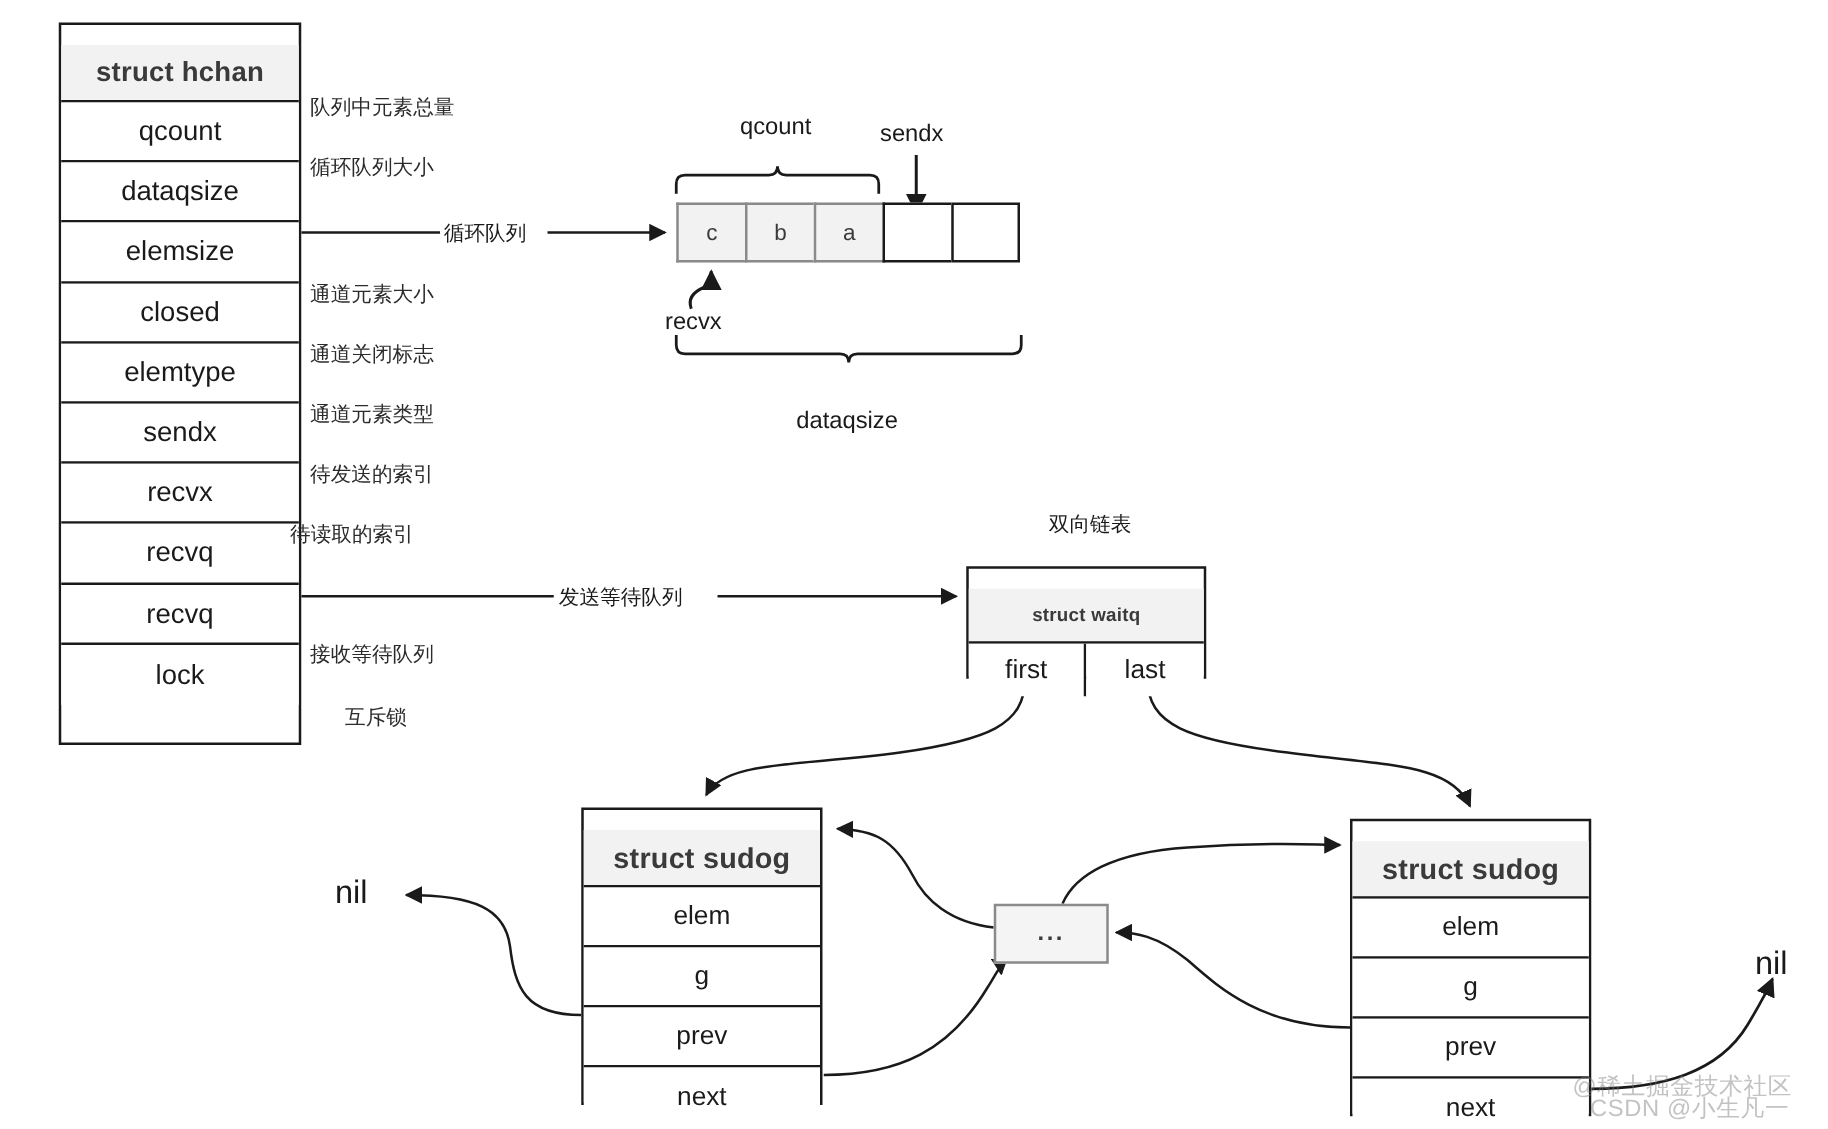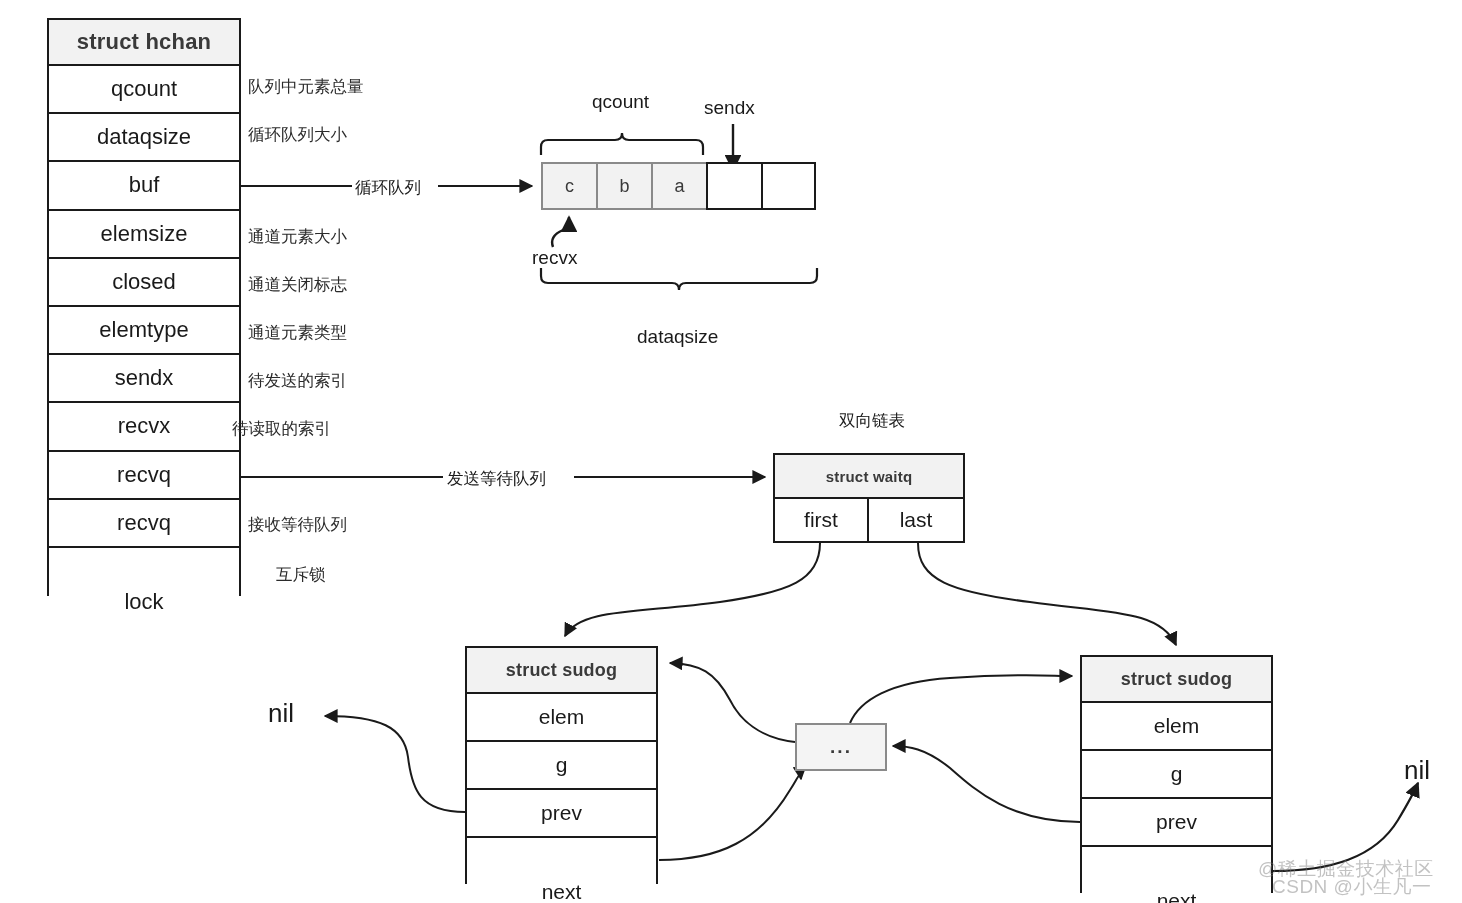--- a/index.html
+++ b/index.html
@@ -37,30 +37,31 @@
   .struct-head {
     box-sizing: border-box;
     background: #f2f2f2;
     border-bottom: 2px solid #1a1a1a;
     font-weight: bold;
     display: flex;
     align-items: center;
     justify-content: center;
     letter-spacing: .2px;
     color: #3a3a3a;
+    margin-top: 16px;
   }
   .struct-row {
     box-sizing: border-box;
     border-bottom: 2px solid #1a1a1a;
     display: flex;
     align-items: center;
     justify-content: center;
     background: #ffffff;
   }
-  .struct-row:last-child { border-bottom: none; margin-top: 30px; }
+  .struct-row:last-child { border-bottom: none; }
 
   
   #hchan {
     left: 47px;
     top: 18px;
     width: 194px;
     height: 578px;
     border-color: #1a1a1a;
   }
   #hchan .struct-head { height: 46px; font-size: 22px; }
@@ -119,21 +120,21 @@
     align-items: center;
     justify-content: center;
     font-size: 21px;
     border-right: 2px solid #1a1a1a;
     background: #ffffff;
   }
   #waitq .wq-cell:last-child { border-right: none; }
 
   
   .sudog { width: 193px; height: 238px; }
-  .sudog .struct-head { height: 46px; font-size: 18px; }
+  .sudog .struct-head { height: 46px; font-size: 23px; }
   .sudog .struct-row  { height: 48px; font-size: 21px; }
   #sudog-left  { left: 465px;  top: 646px; }
   #sudog-right { left: 1080px; top: 655px; }
 
   
   #ellipsis-node {
     position: absolute;
     left: 795px;
     top: 723px;
     width: 92px;
@@ -246,21 +247,20 @@
 
     <g fill="none">
       <path d="M 1273 871 C 1330 871 1375 858 1398 820 C 1410 800 1415 790 1418 783" stroke="#1a1a1a" stroke-width="2.2" marker-end="url(#arrow)"></path>
     </g>
   </svg>
 
   <div class="struct-box" id="hchan">
     <div class="struct-head">struct hchan</div>
     <div class="struct-row">qcount</div>
     <div class="struct-row">dataqsize</div>
-    <div class="struct-row">buf</div>
     <div class="struct-row">elemsize</div>
     <div class="struct-row">closed</div>
     <div class="struct-row">elemtype</div>
     <div class="struct-row">sendx</div>
     <div class="struct-row">recvx</div>
     <div class="struct-row">recvq</div>
     <div class="struct-row">recvq</div>
     <div class="struct-row">lock</div>
   </div>
 

